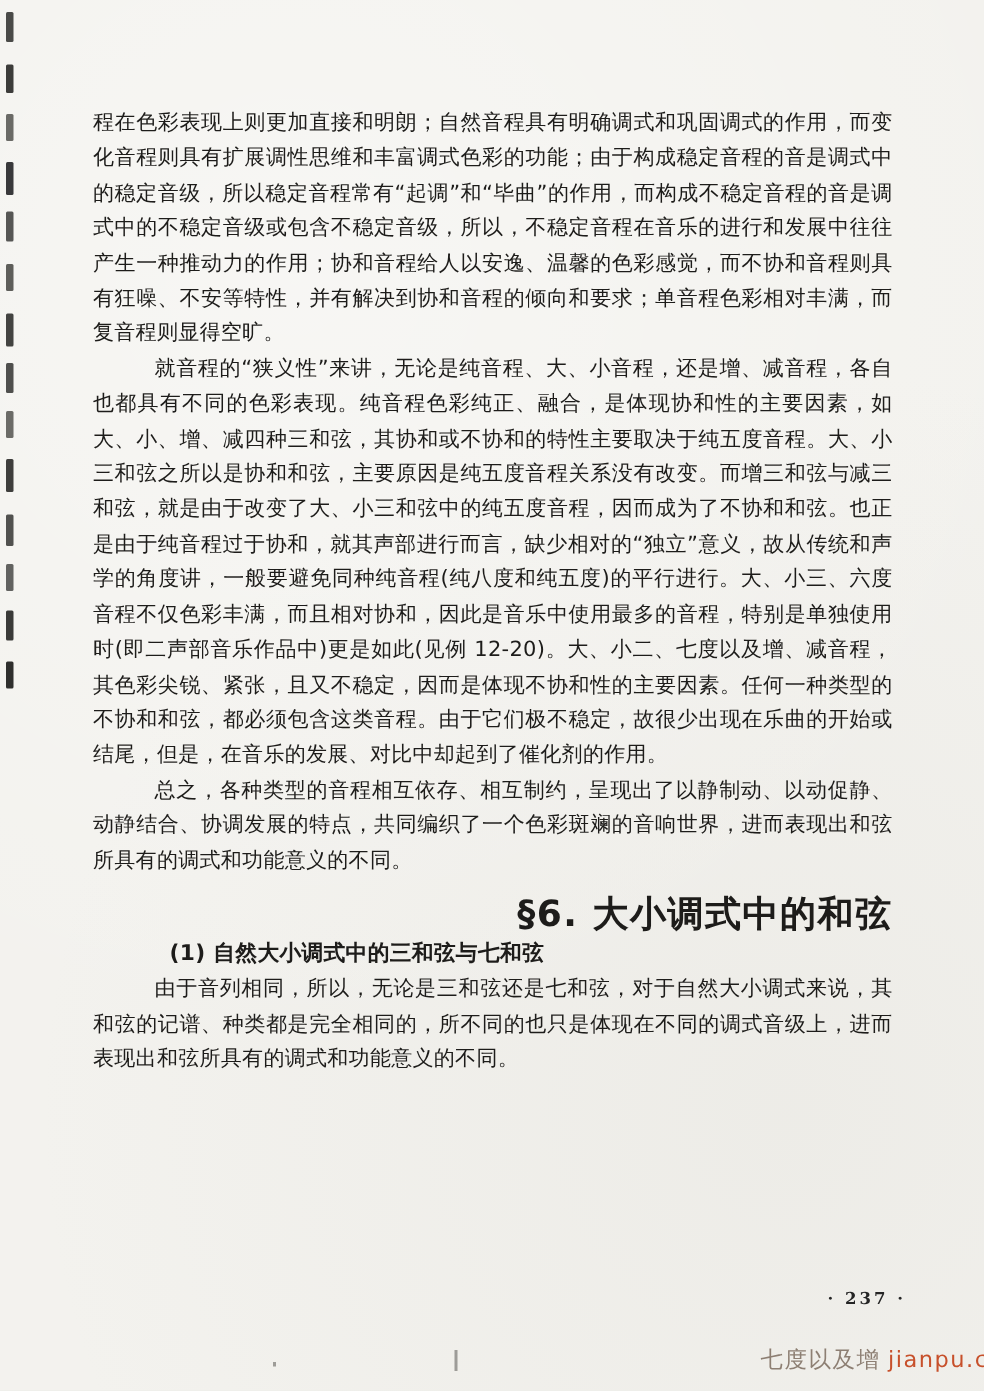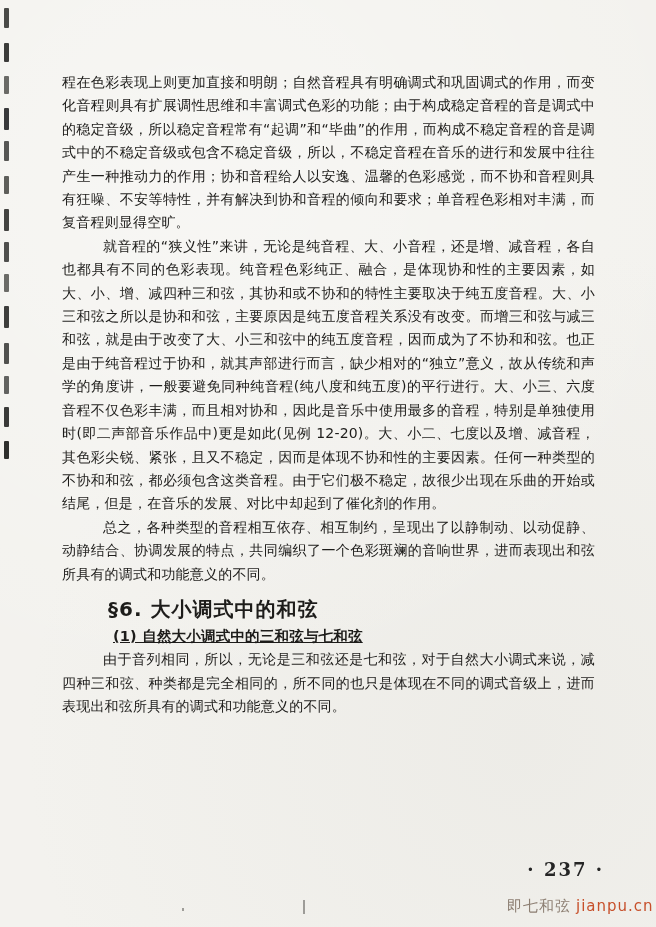--- a/index.html
+++ b/index.html
@@ -42,41 +42,40 @@
     text-align: justify;
     text-justify: inter-ideograph;
     letter-spacing: 0.2px;
     color: #1d1c1a;
   }
   .text-column p { margin: 0; }
   .para { text-indent: 41px; }
   .para-continuation { text-indent: 0; }
   .section-heading {
     margin: 9px 0 2px 46px;
-    font-size: 20px;
+    font-size: 24px;
     line-height: 28px;
     font-weight: bold;
     letter-spacing: 1px;
-    text-align: left;
+    text-align: right;
   }
   .subheading {
     margin: 0 0 0 51px;
     font-size: 14.5px;
     line-height: 23.4px;
     font-weight: bold;
     text-align: left;
-    text-decoration: underline;
   }
   .page-number {
     position: absolute;
     top: 859px;
     right: 52px;
     font-family: "DejaVu Serif", serif;
     font-weight: bold;
-    font-size: 18px;
+    font-size: 11px;
     letter-spacing: 2px;
     color: #252525;
   }
   .watermark {
     position: absolute;
     top: 897px;
     left: 507px;
     font-size: 15px;
     letter-spacing: 1px;
     white-space: nowrap;
@@ -110,25 +109,25 @@
     <div class="bmark" style="top:407px;height:20px;background:#3a3a38;"></div>
     <div class="bmark" style="top:441px;height:18px;background:#2f2f2d;"></div>
   </div>
 
   <main class="text-column">
     <p class="para para-continuation">程在色彩表现上则更加直接和明朗；自然音程具有明确调式和巩固调式的作用，而变化音程则具有扩展调性思维和丰富调式色彩的功能；由于构成稳定音程的音是调式中的稳定音级，所以稳定音程常有“起调”和“毕曲”的作用，而构成不稳定音程的音是调式中的不稳定音级或包含不稳定音级，所以，不稳定音程在音乐的进行和发展中往往产生一种推动力的作用；协和音程给人以安逸、温馨的色彩感觉，而不协和音程则具有狂噪、不安等特性，并有解决到协和音程的倾向和要求；单音程色彩相对丰满，而复音程则显得空旷。</p>
     <p class="para">就音程的“狭义性”来讲，无论是纯音程、大、小音程，还是增、减音程，各自也都具有不同的色彩表现。纯音程色彩纯正、融合，是体现协和性的主要因素，如大、小、增、减四种三和弦，其协和或不协和的特性主要取决于纯五度音程。大、小三和弦之所以是协和和弦，主要原因是纯五度音程关系没有改变。而增三和弦与减三和弦，就是由于改变了大、小三和弦中的纯五度音程，因而成为了不协和和弦。也正是由于纯音程过于协和，就其声部进行而言，缺少相对的“独立”意义，故从传统和声学的角度讲，一般要避免同种纯音程(纯八度和纯五度)的平行进行。大、小三、六度音程不仅色彩丰满，而且相对协和，因此是音乐中使用最多的音程，特别是单独使用时(即二声部音乐作品中)更是如此(见例 12-20)。大、小二、七度以及增、减音程，其色彩尖锐、紧张，且又不稳定，因而是体现不协和性的主要因素。任何一种类型的不协和和弦，都必须包含这类音程。由于它们极不稳定，故很少出现在乐曲的开始或结尾，但是，在音乐的发展、对比中却起到了催化剂的作用。</p>
     <p class="para">总之，各种类型的音程相互依存、相互制约，呈现出了以静制动、以动促静、动静结合、协调发展的特点，共同编织了一个色彩斑斓的音响世界，进而表现出和弦所具有的调式和功能意义的不同。</p>
     <h2 class="section-heading">§6. 大小调式中的和弦</h2>
     <h3 class="subheading">(1) 自然大小调式中的三和弦与七和弦</h3>
-    <p class="para">由于音列相同，所以，无论是三和弦还是七和弦，对于自然大小调式来说，减四种三和弦、种类都是完全相同的，所不同的也只是体现在不同的调式音级上，进而表现出和弦所具有的调式和功能意义的不同。</p>
+    <p class="para">由于音列相同，所以，无论是三和弦还是七和弦，对于自然大小调式来说，其和弦的记谱、种类都是完全相同的，所不同的也只是体现在不同的调式音级上，进而表现出和弦所具有的调式和功能意义的不同。</p>
   </main>
 
   <div class="page-number">· 237 ·</div>
 
   <div class="watermark">
-    <span class="wm-name">即七和弦</span><span class="wm-url">jianpu.cn</span>
+    <span class="wm-name">七度以及增</span><span class="wm-url">jianpu.cn</span>
   </div>
 
   <div class="speck" style="left:303px;top:900px;width:2px;height:14px;"></div>
   <div class="speck" style="left:182px;top:908px;width:2px;height:3px;"></div>
 
 </div>
 
 </body></html>

